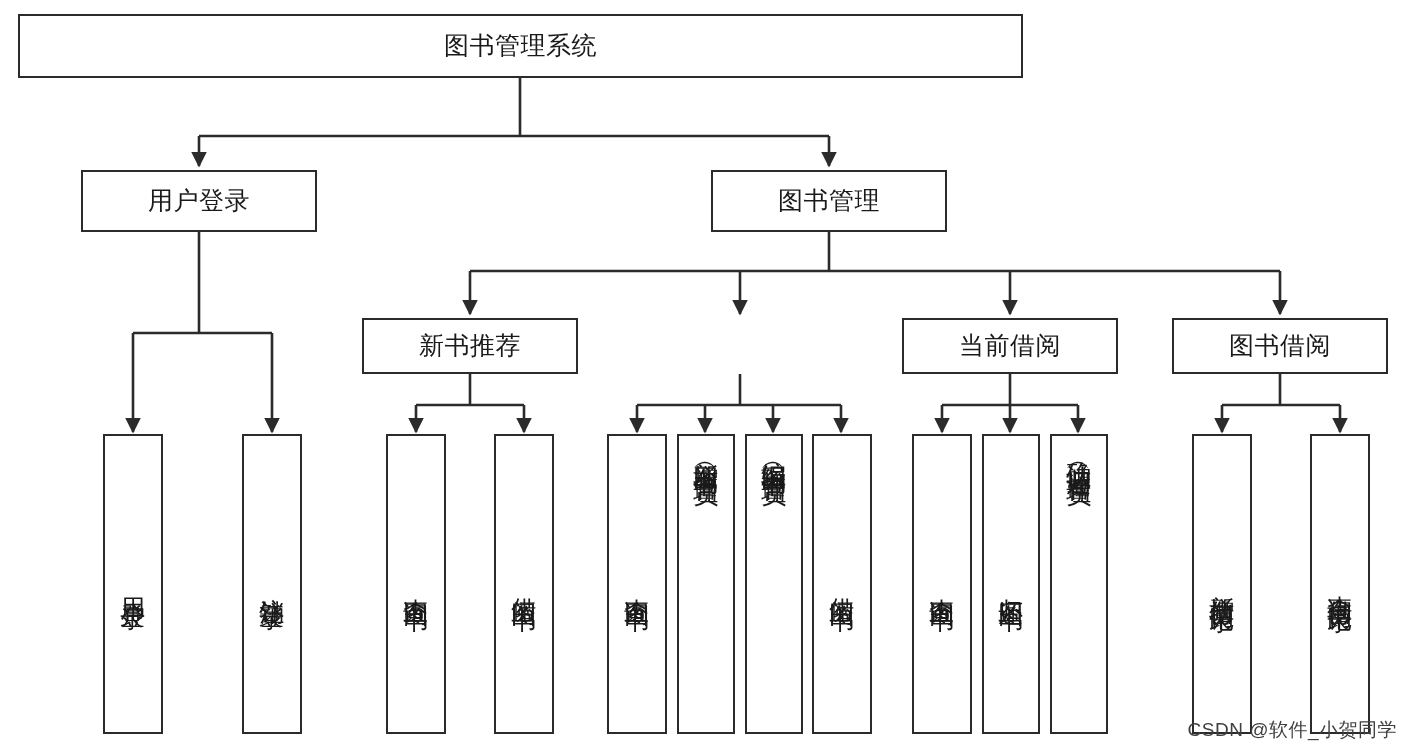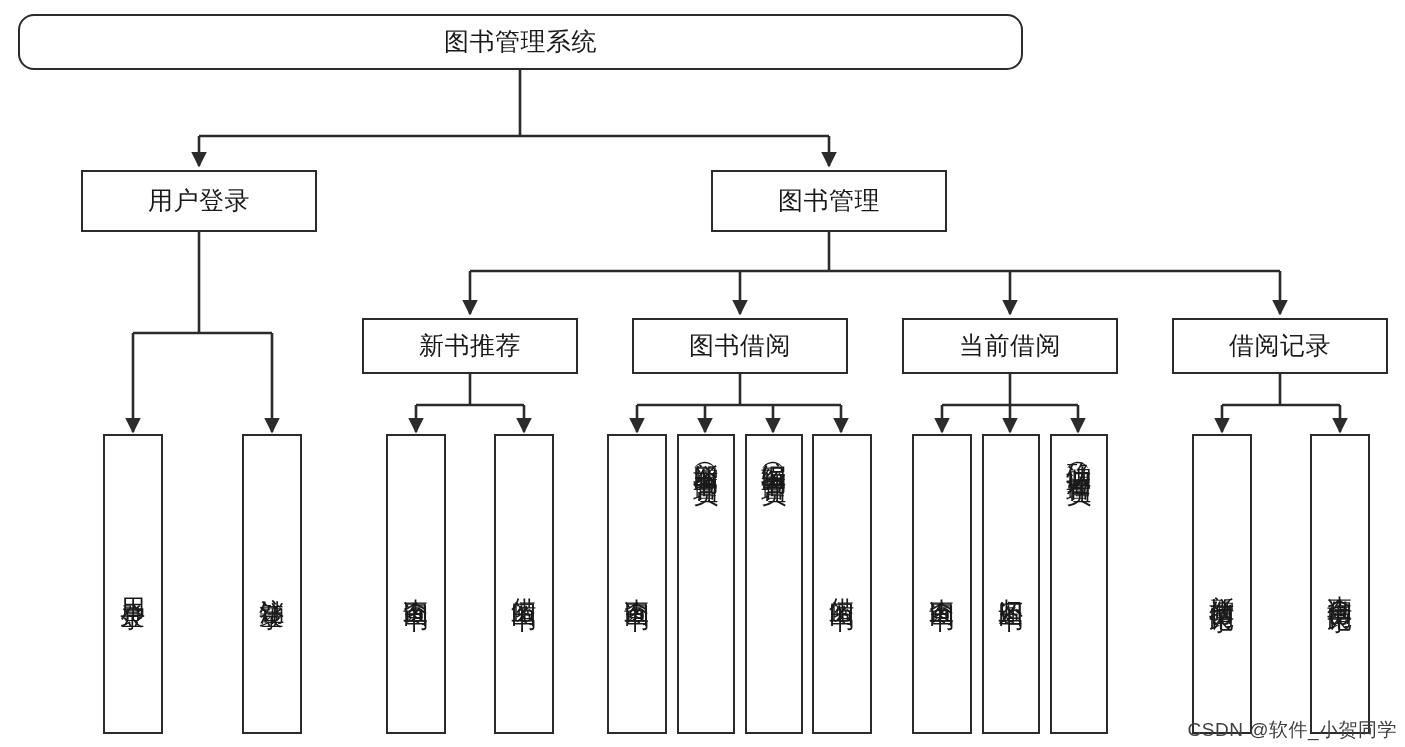--- a/index.html
+++ b/index.html
@@ -125,42 +125,39 @@
       <path d="M 1010 405 L 1010 432" marker-end="url(#arrow)"></path>
       <path d="M 1078 405 L 1078 432" marker-end="url(#arrow)"></path>
 
       <path d="M 1280 374 L 1280 405"></path>
       <path d="M 1222 405 L 1340 405"></path>
       <path d="M 1222 405 L 1222 432" marker-end="url(#arrow)"></path>
       <path d="M 1340 405 L 1340 432" marker-end="url(#arrow)"></path>
     </g>
   </svg>
 
-  <div class="node h" style="left:18px; top:14px; width:1005px; height:56px;border-radius:16px;">
+  <div class="node h" style="left:18px; top:14px; width:1005px; height:64px;">
     <span class="lbl">图书管理系统</span>
   </div>
 
   <div class="node h" style="left:81px; top:170px; width:236px; height:62px;">
     <span class="lbl">用户登录</span>
   </div>
   <div class="node h" style="left:362px; top:318px; width:216px; height:56px;">
     <span class="lbl">新书推荐</span>
   </div>
 
   <div class="node h" style="left:711px; top:170px; width:236px; height:62px;">
     <span class="lbl">图书管理</span>
   </div>
-  <div class="node h" style="left:632px; top:318px; width:216px; height:56px;">
-    <span class="lbl">图书借阅</span>
-  </div>
   <div class="node h" style="left:902px; top:318px; width:216px; height:56px;justify-content:center;">
     <span class="lbl">当前借阅</span>
   </div>
   <div class="node h" style="left:1172px; top:318px; width:216px; height:56px;">
-    <span class="lbl">借阅记录</span>
+    <span class="lbl">图书借阅</span>
   </div>
 
   <div class="node v mid" style="left:103px; top:434px; width:60px; height:300px;">
     <span class="lbl">用户登录</span>
   </div>
   <div class="node v mid" style="left:242px; top:434px; width:60px; height:300px;">
     <span class="lbl">注销登录</span>
   </div>
 
   <div class="node v mid" style="left:386px; top:434px; width:60px; height:300px;">

